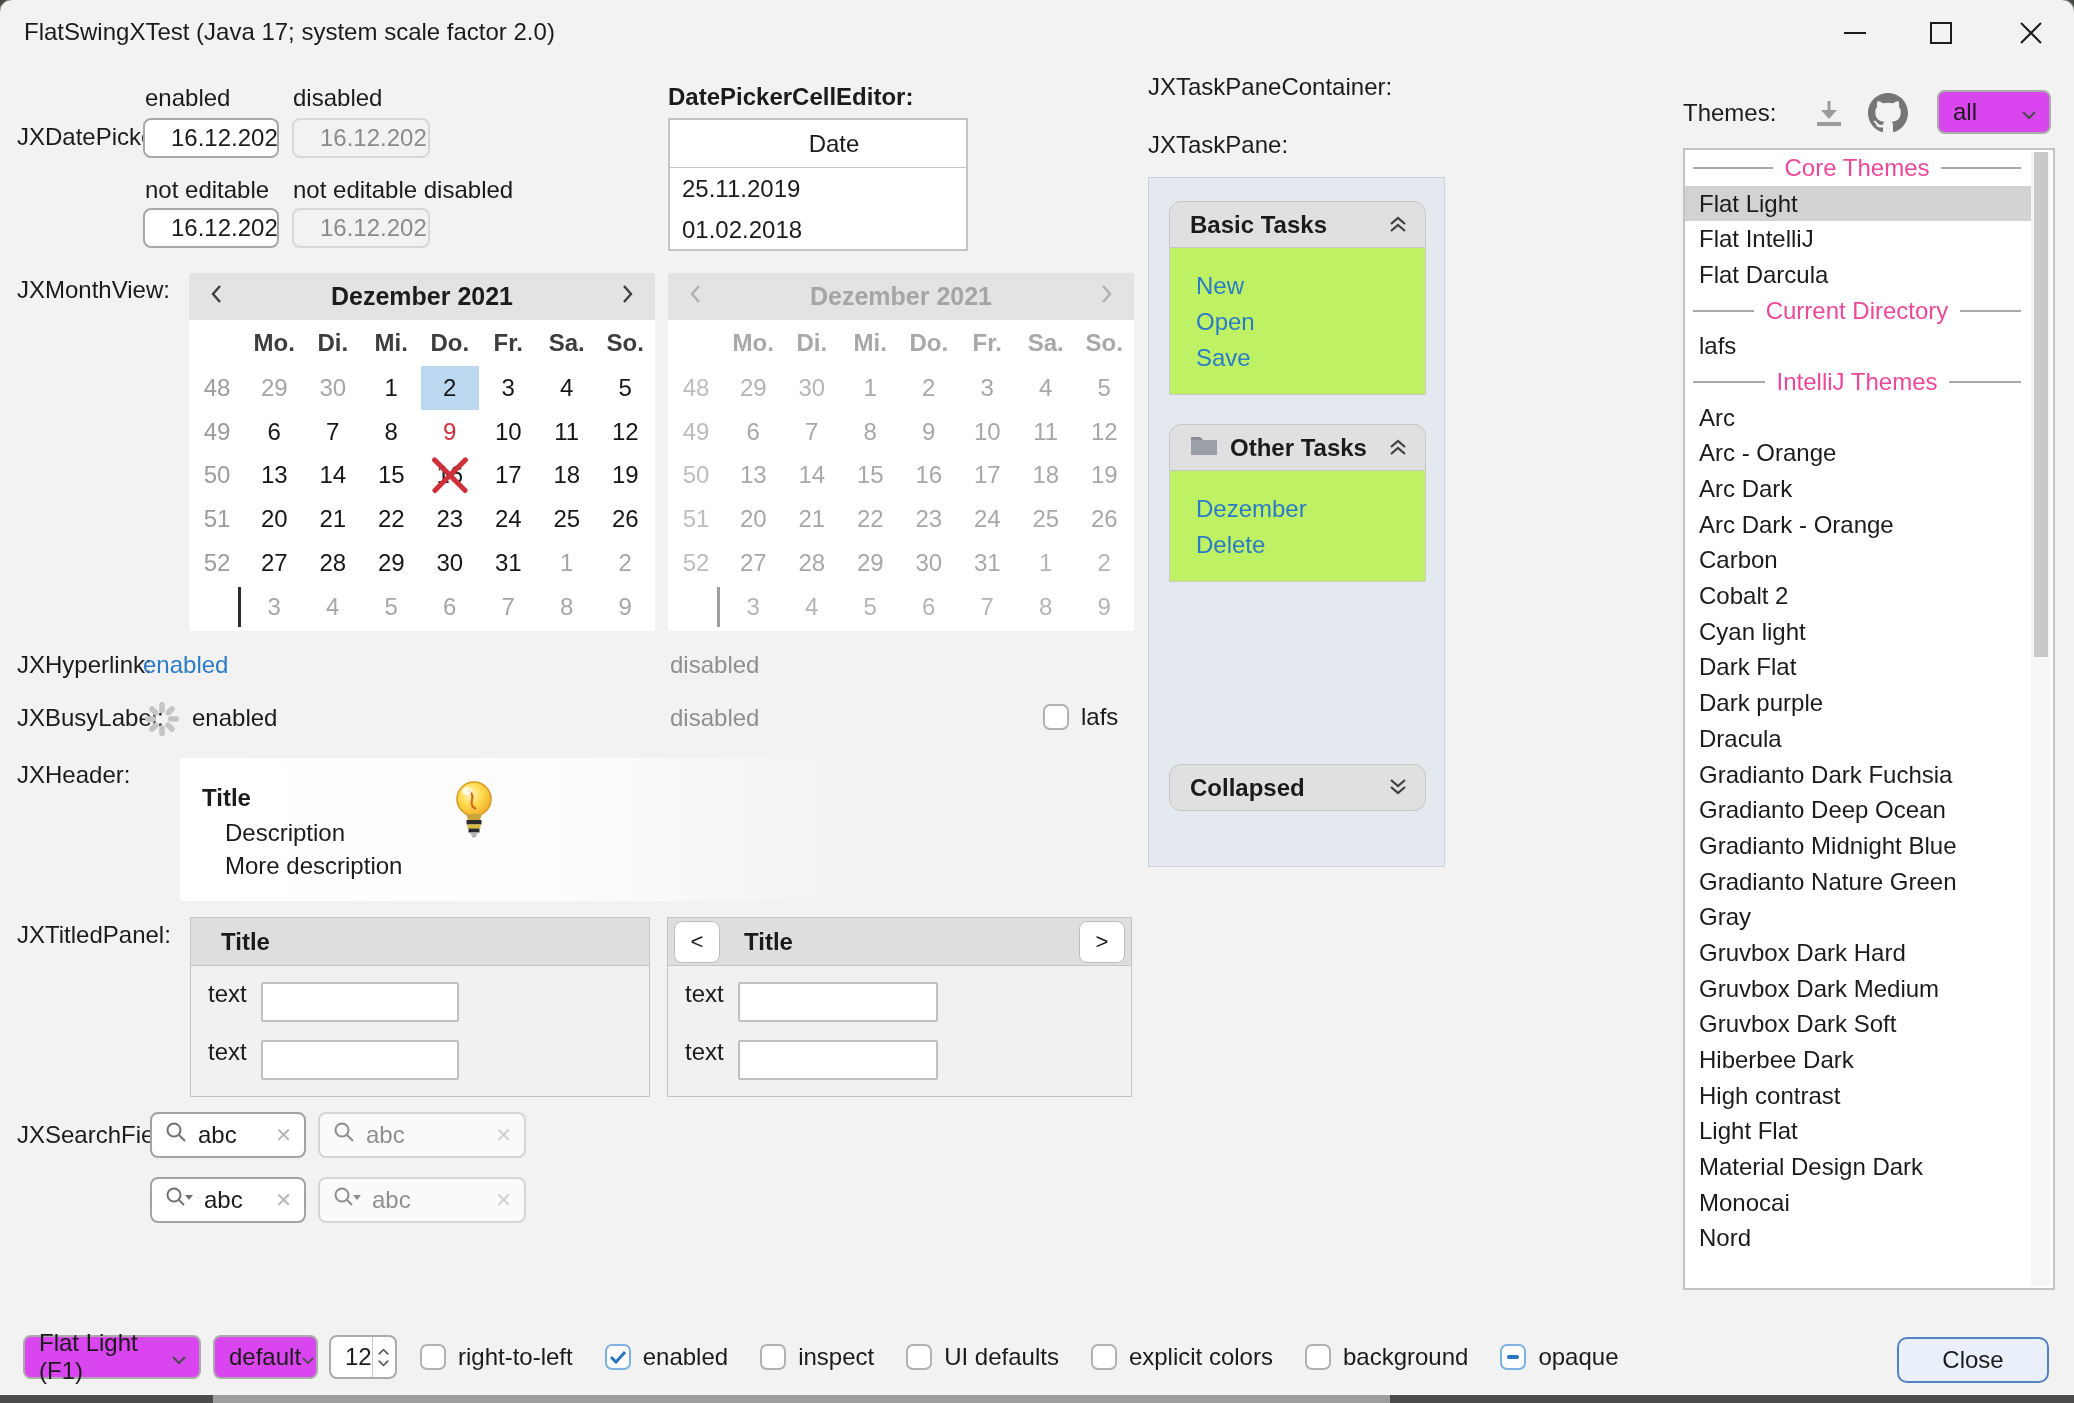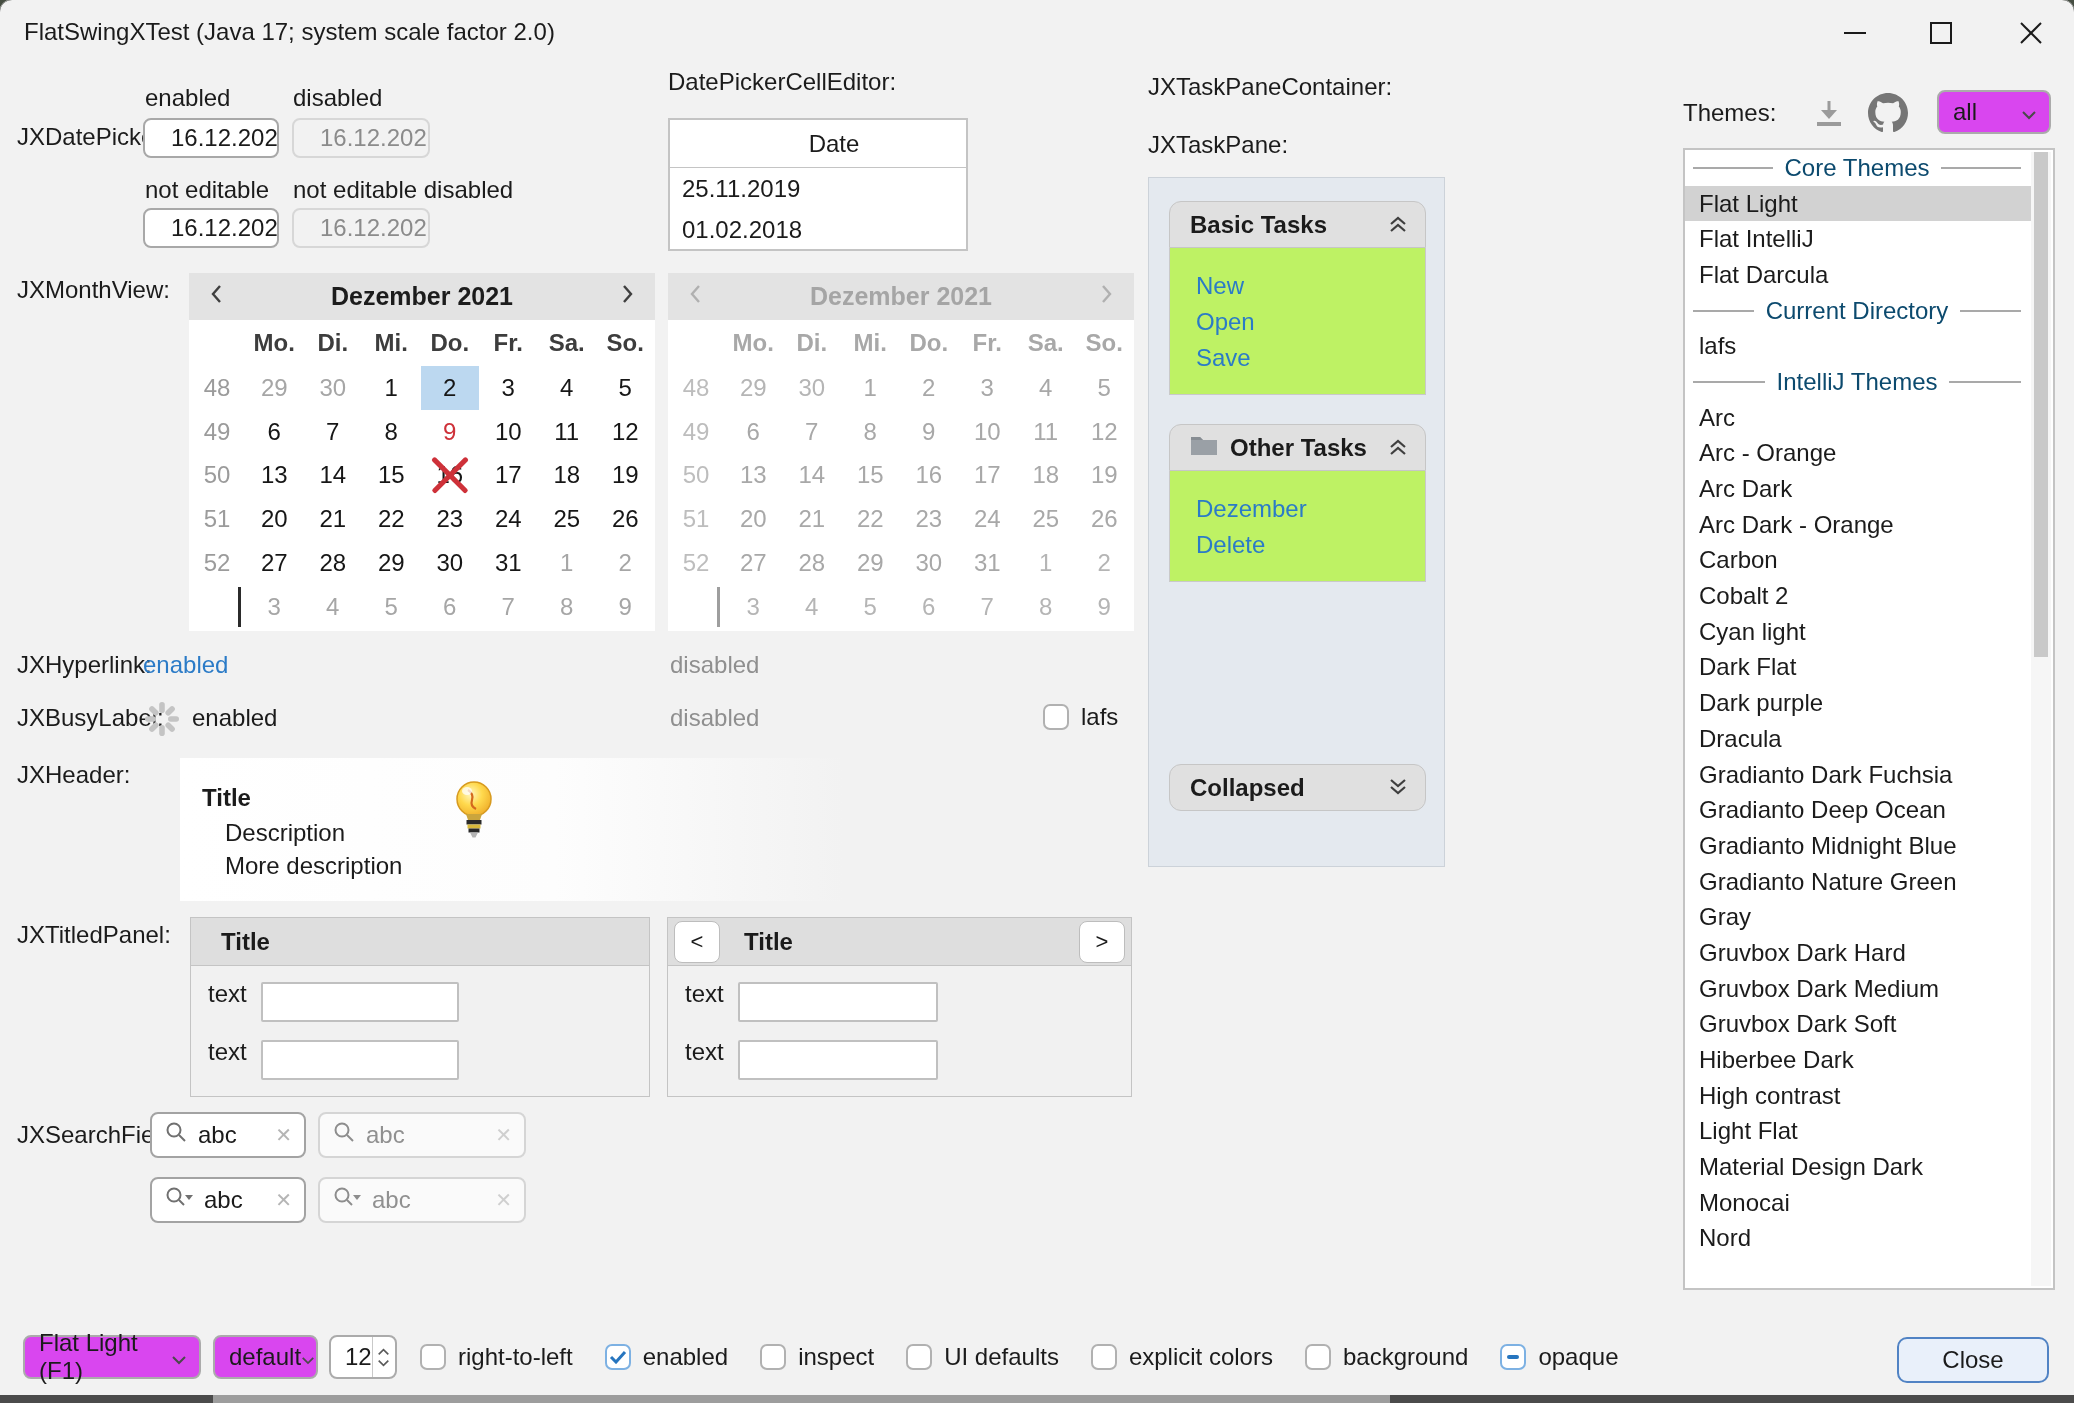--- a/index.html
+++ b/index.html
@@ -93,21 +93,21 @@
   .tp-ghead.special{background:#ababab;border-color:#9d9d9d;}
   .tp-ghead.rounded{border-radius:12px;}
   .tp-ghead .gtitle{flex:1;}
   .tp-content{background:#bef264;border:1px solid #c9c9c9;border-top:none;padding:20px 0 18px 26px;box-sizing:border-box;}
   .tp-link{display:block;color:#2b7bc7;line-height:36px;}
 
   
   .themes-list{background:#fff;border:2px solid #c4c4c4;box-sizing:border-box;position:relative;overflow:hidden;}
   .th-row{height:35.7px;display:flex;align-items:center;padding-left:14px;box-sizing:border-box;width:346px;}
   .th-row.selected{background:#d2d2d2;}
-  .th-sep{color:#0c4a6e;padding:0 10px 0 8px;gap:12px;}
+  .th-sep{color:#ec4899;padding:0 10px 0 8px;gap:12px;}
   .th-sep::before,.th-sep::after{content:"";flex:1;height:2px;background:#a9a9a9;}
   .scrollbar{position:absolute;top:2px;bottom:2px;right:2px;width:20px;background:#f6f6f6;}
   .thumb{position:absolute;left:3px;top:0;width:14px;height:505px;background:#c9c9c9;}
 
   
   .combo{display:flex;align-items:center;background:#d946ef;border:2px solid #ababab;border-radius:8px;box-sizing:border-box;padding:0 12px 0 14px;}
   .combo .cval{flex:1;}
   .spinner{display:flex;align-items:stretch;background:#fff;border:2px solid #ababab;border-radius:8px;box-sizing:border-box;}
   .spinner .num{flex:1;display:flex;align-items:center;padding-left:14px;}
   .spinner .btns{width:26px;border-left:1px solid #c9c9c9;display:flex;flex-direction:column;align-items:center;justify-content:center;gap:3px;}
@@ -179,21 +179,21 @@
   <div class="abs mini-label" style="left:293px;top:176px;">not editable disabled</div>
   <div class="abs dpick disabled" style="left:292px;top:208px;width:138px;height:40px;">
     <span class="val">16.12.2021</span>
     <span class="arrow">
           <svg width="16" height="10" viewBox="0 0 16 10">
             <polyline points="2,2 8,8 14,2" fill="none" stroke="#b5b5b5" stroke-width="2"></polyline>
           </svg>
         </span>
   </div>
 
-  <div class="abs rowlabel" style="left:668px;top:68px;">DatePickerCellEditor:</div>
+  <div class="abs rowlabel" style="left:668px;top:83px;font-weight:bold;">DatePickerCellEditor:</div>
   <div class="abs ce-table" style="left:668px;top:118px;width:300px;height:133px;">
     <div class="ce-head">Date</div>
     <div class="ce-row">25.11.2019</div>
     <div class="ce-row">01.02.2018</div>
   </div>
 
   <div id="cal-left" class="abs cal" style="left:189px;top:273px;">
         <div class="cal-header">
           <span><svg width="16" height="24" viewBox="0 0 16 24">
               <polyline points="11,4 4,12 11,20" fill="none" stroke="#3f3f3f" stroke-width="2.4"></polyline>

